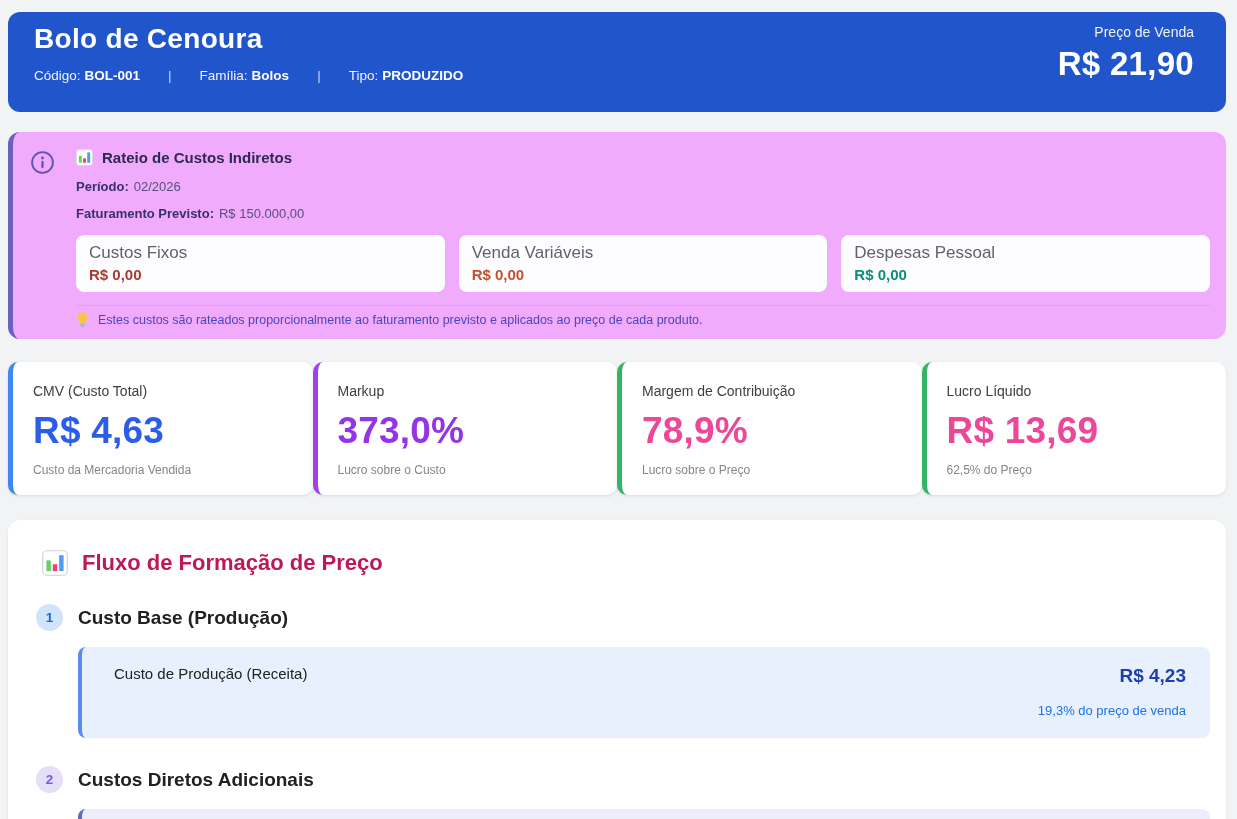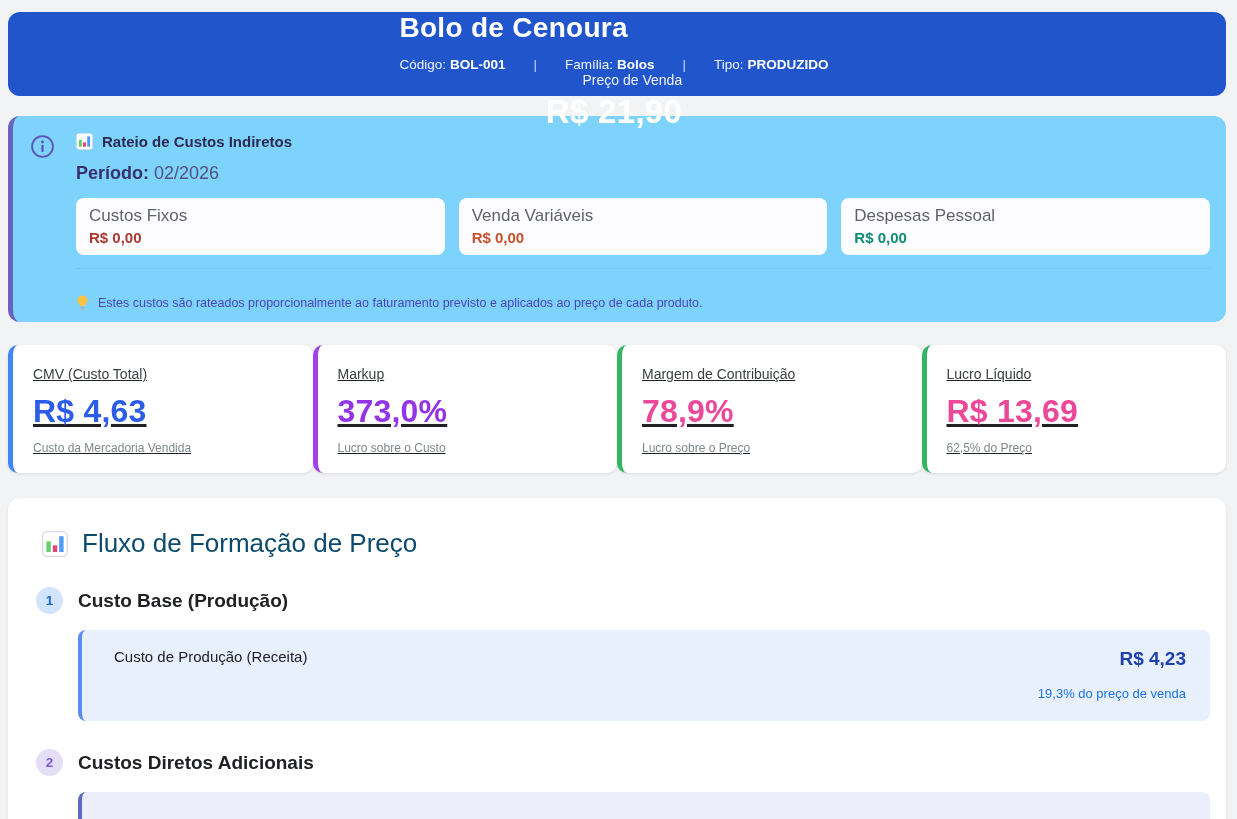--- a/index.html
+++ b/index.html
@@ -8,95 +8,94 @@
     background: #f1f3f4;
     font-family: "Liberation Sans", sans-serif;
     color: #202124;
   }
   .page { padding: 12px 11px 0 8px; }
 
   
   .header {
     background: #2155cc;
     border-radius: 12px;
-    height: 84px;
+    height: 100px;
     display: flex;
     justify-content: space-between;
     align-items: center;
     padding: 0 32px 18px 26px;
     color: #fff;
-    flex-direction: column;
   }
   .product-title { font-size: 28px; font-weight: 700; letter-spacing: .3px; margin-bottom: 13px; }
   .header-meta { display: flex; align-items: center; gap: 28px; font-size: 13.5px; text-align: center; }
   .meta-label { color: rgba(255,255,255,.93); }
   .meta-value { font-weight: 700; margin-left: 4px; }
   .meta-sep { color: rgba(255,255,255,.75); }
   .header-right { text-align: right; }
   .price-label { font-size: 14px; color: rgba(255,255,255,.93); margin-bottom: 5px; }
   .price-value { font-size: 33px; font-weight: 700; letter-spacing: .3px; }
 
   
   .rateio {
     margin-top: 20px;
-    background: #7dd3fc;
+    background: #f0abfc;
     border-left: 5px solid #6a61c0;
     border-radius: 12px;
     padding: 17px 16px 12px 17px;
     display: flex;
   }
   .rateio-icon-col { width: 46px; padding-top: 1px; flex: none; }
   .info-circle {
     width: 25px; height: 25px; display: inline-block;
   }
   .rateio-content { flex: 1; }
   .rateio-title-row { display: flex; align-items: center; gap: 9px; margin-bottom: 13px; }
   .rateio-title { font-size: 15px; font-weight: 700; color: #2e2950; }
-  .rateio-line { font-size: 18px; color: #55507c; margin-bottom: 10px; margin-top: 12px; }
+  .rateio-line { font-size: 13px; color: #55507c; margin-bottom: 10px; margin-top: 12px; }
   .rateio-line .lbl { font-weight: 700; color: #37306a; margin-right: 5px; }
   .cost-grid { display: grid; grid-template-columns: repeat(3, 1fr); gap: 14px; margin-top: 14px; }
   .cost-card { background: #fdfcfe; border-radius: 8px; padding: 8px 13px 9px; }
   .cost-label { font-size: 17px; color: #5f6368; margin-bottom: 3px; }
   .cost-value { font-size: 15px; font-weight: 700; }
   .cv-red { color: #a93a31; }
   .cv-orange { color: #c4512c; }
   .cv-teal { color: #0b8d77; }
   .hint-row {
     display: flex; align-items: center; gap: 9px;
-    margin-top: 13px; padding-top: 26px;
+    margin-top: 13px; padding-top: 6px;
     border-top: 1px solid rgba(106,97,192,.14);
     font-size: 12.5px; color: #4c44bc;
   }
 
   
-  .metrics { display: grid; grid-template-columns: repeat(4, 1fr); gap: 0; margin-top: 23px; text-decoration: underline; }
+  .metrics { display: grid; grid-template-columns: repeat(4, 1fr); gap: 0; margin-top: 23px; }
   .metric {
     background: #fff; border-radius: 10px;
     border-left: 5px solid #ccc;
     padding: 21px 20px 18px;
     box-shadow: 0 1px 3px rgba(60,64,67,.13);
   }
   .metric-label { font-size: 14px; color: #3c4043; margin-bottom: 11px; }
-  .metric-value { font-size: 32px; font-weight: 700; margin-bottom: 11px; letter-spacing: .2px; }
+  .metric-value { font-size: 37px; font-weight: 700; margin-bottom: 11px; letter-spacing: .2px; }
   .metric-sub { font-size: 12px; color: #80868b; }
   .m-blue   { border-left-color: #4285f4; }  .m-blue .metric-value   { color: #2b5de8; }
   .m-purple { border-left-color: #a142e8; }  .m-purple .metric-value { color: #9334e6; }
   .m-green  { border-left-color: #34b564; }  .m-green .metric-value  { color: #ec4899; }
 
   
   .flow {
     margin-top: 25px;
     background: #fff;
     border-radius: 12px 12px 0 0;
     box-shadow: 0 1px 3px rgba(60,64,67,.1);
     padding: 26px 16px 60px 28px;
     min-height: 420px;
   }
   .flow-title-row { display: flex; align-items: center; gap: 14px; margin: 4px 0 28px 6px; }
-  .flow-title { font-size: 26px; font-weight: 400; color: #0c4a6e; }
+  .flow-title { font-size: 22px; font-weight: 700; color: #be185d; }
   .step-header { display: flex; align-items: center; gap: 15px; margin-bottom: 16px; }
   .step-num {
     width: 27px; height: 27px; border-radius: 50%; flex: none;
     display: flex; align-items: center; justify-content: center;
     font-size: 13.5px; font-weight: 700;
   }
   .sn-blue   { background: #d2e3fc; color: #1967d2; }
   .sn-purple { background: #e4def7; color: #7c5cd6; }
   .step-heading { font-size: 19px; font-weight: 700; color: #202124; }
   .step-block { margin-bottom: 28px; }
@@ -150,20 +149,23 @@
             <rect x="3.4" y="8" width="3.4" height="8.2" fill="#63d069"></rect>
             <rect x="8.3" y="11" width="3.4" height="5.2" fill="#ec407a"></rect>
             <rect x="13.2" y="4" width="3.4" height="12.2" fill="#4f9bf5"></rect>
           </svg>
         </span>
         <span class="rateio-title">Rateio de Custos Indiretos</span>
       </div>
       <div class="rateio-line">
         <span class="lbl">Período:</span><span>02/2026</span>
       </div>
+      <div class="rateio-line">
+        <span class="lbl">Faturamento Previsto:</span><span>R$ 150.000,00</span>
+      </div>
       <div class="cost-grid">
         <div class="cost-card">
           <div class="cost-label">Custos Fixos</div>
           <div class="cost-value cv-red">R$ 0,00</div>
         </div>
         <div class="cost-card">
           <div class="cost-label">Venda Variáveis</div>
           <div class="cost-value cv-orange">R$ 0,00</div>
         </div>
         <div class="cost-card">

